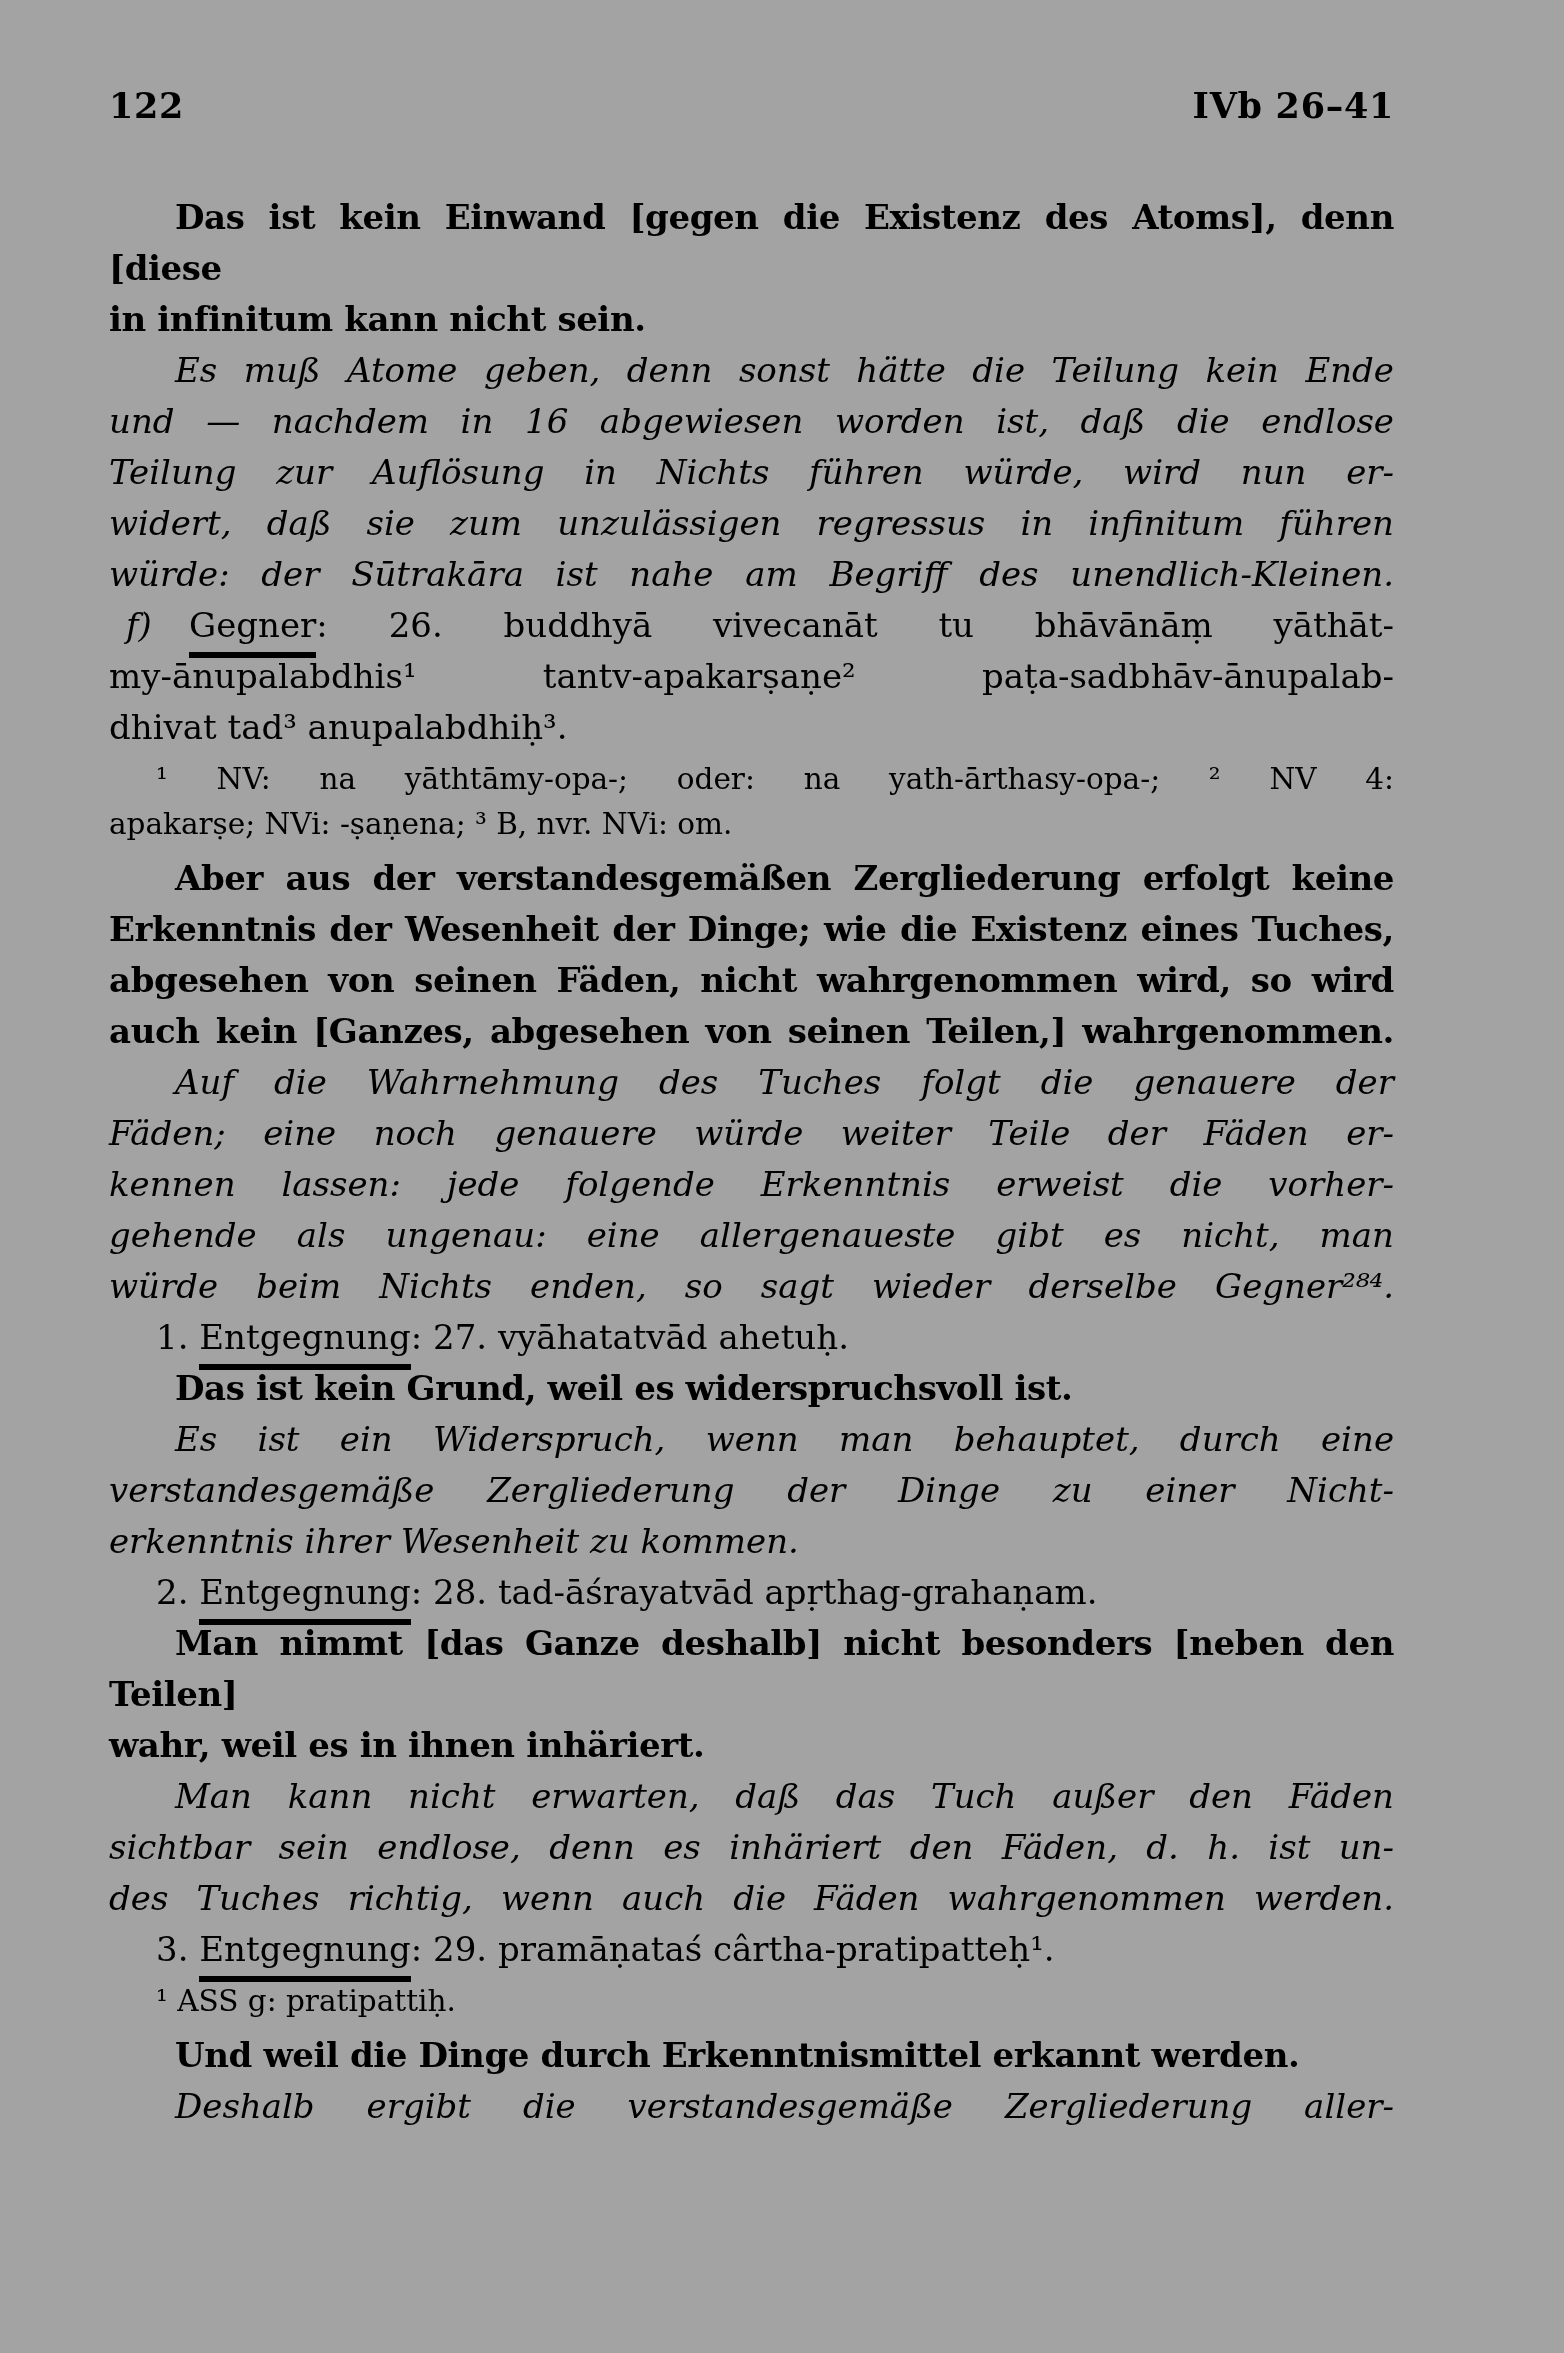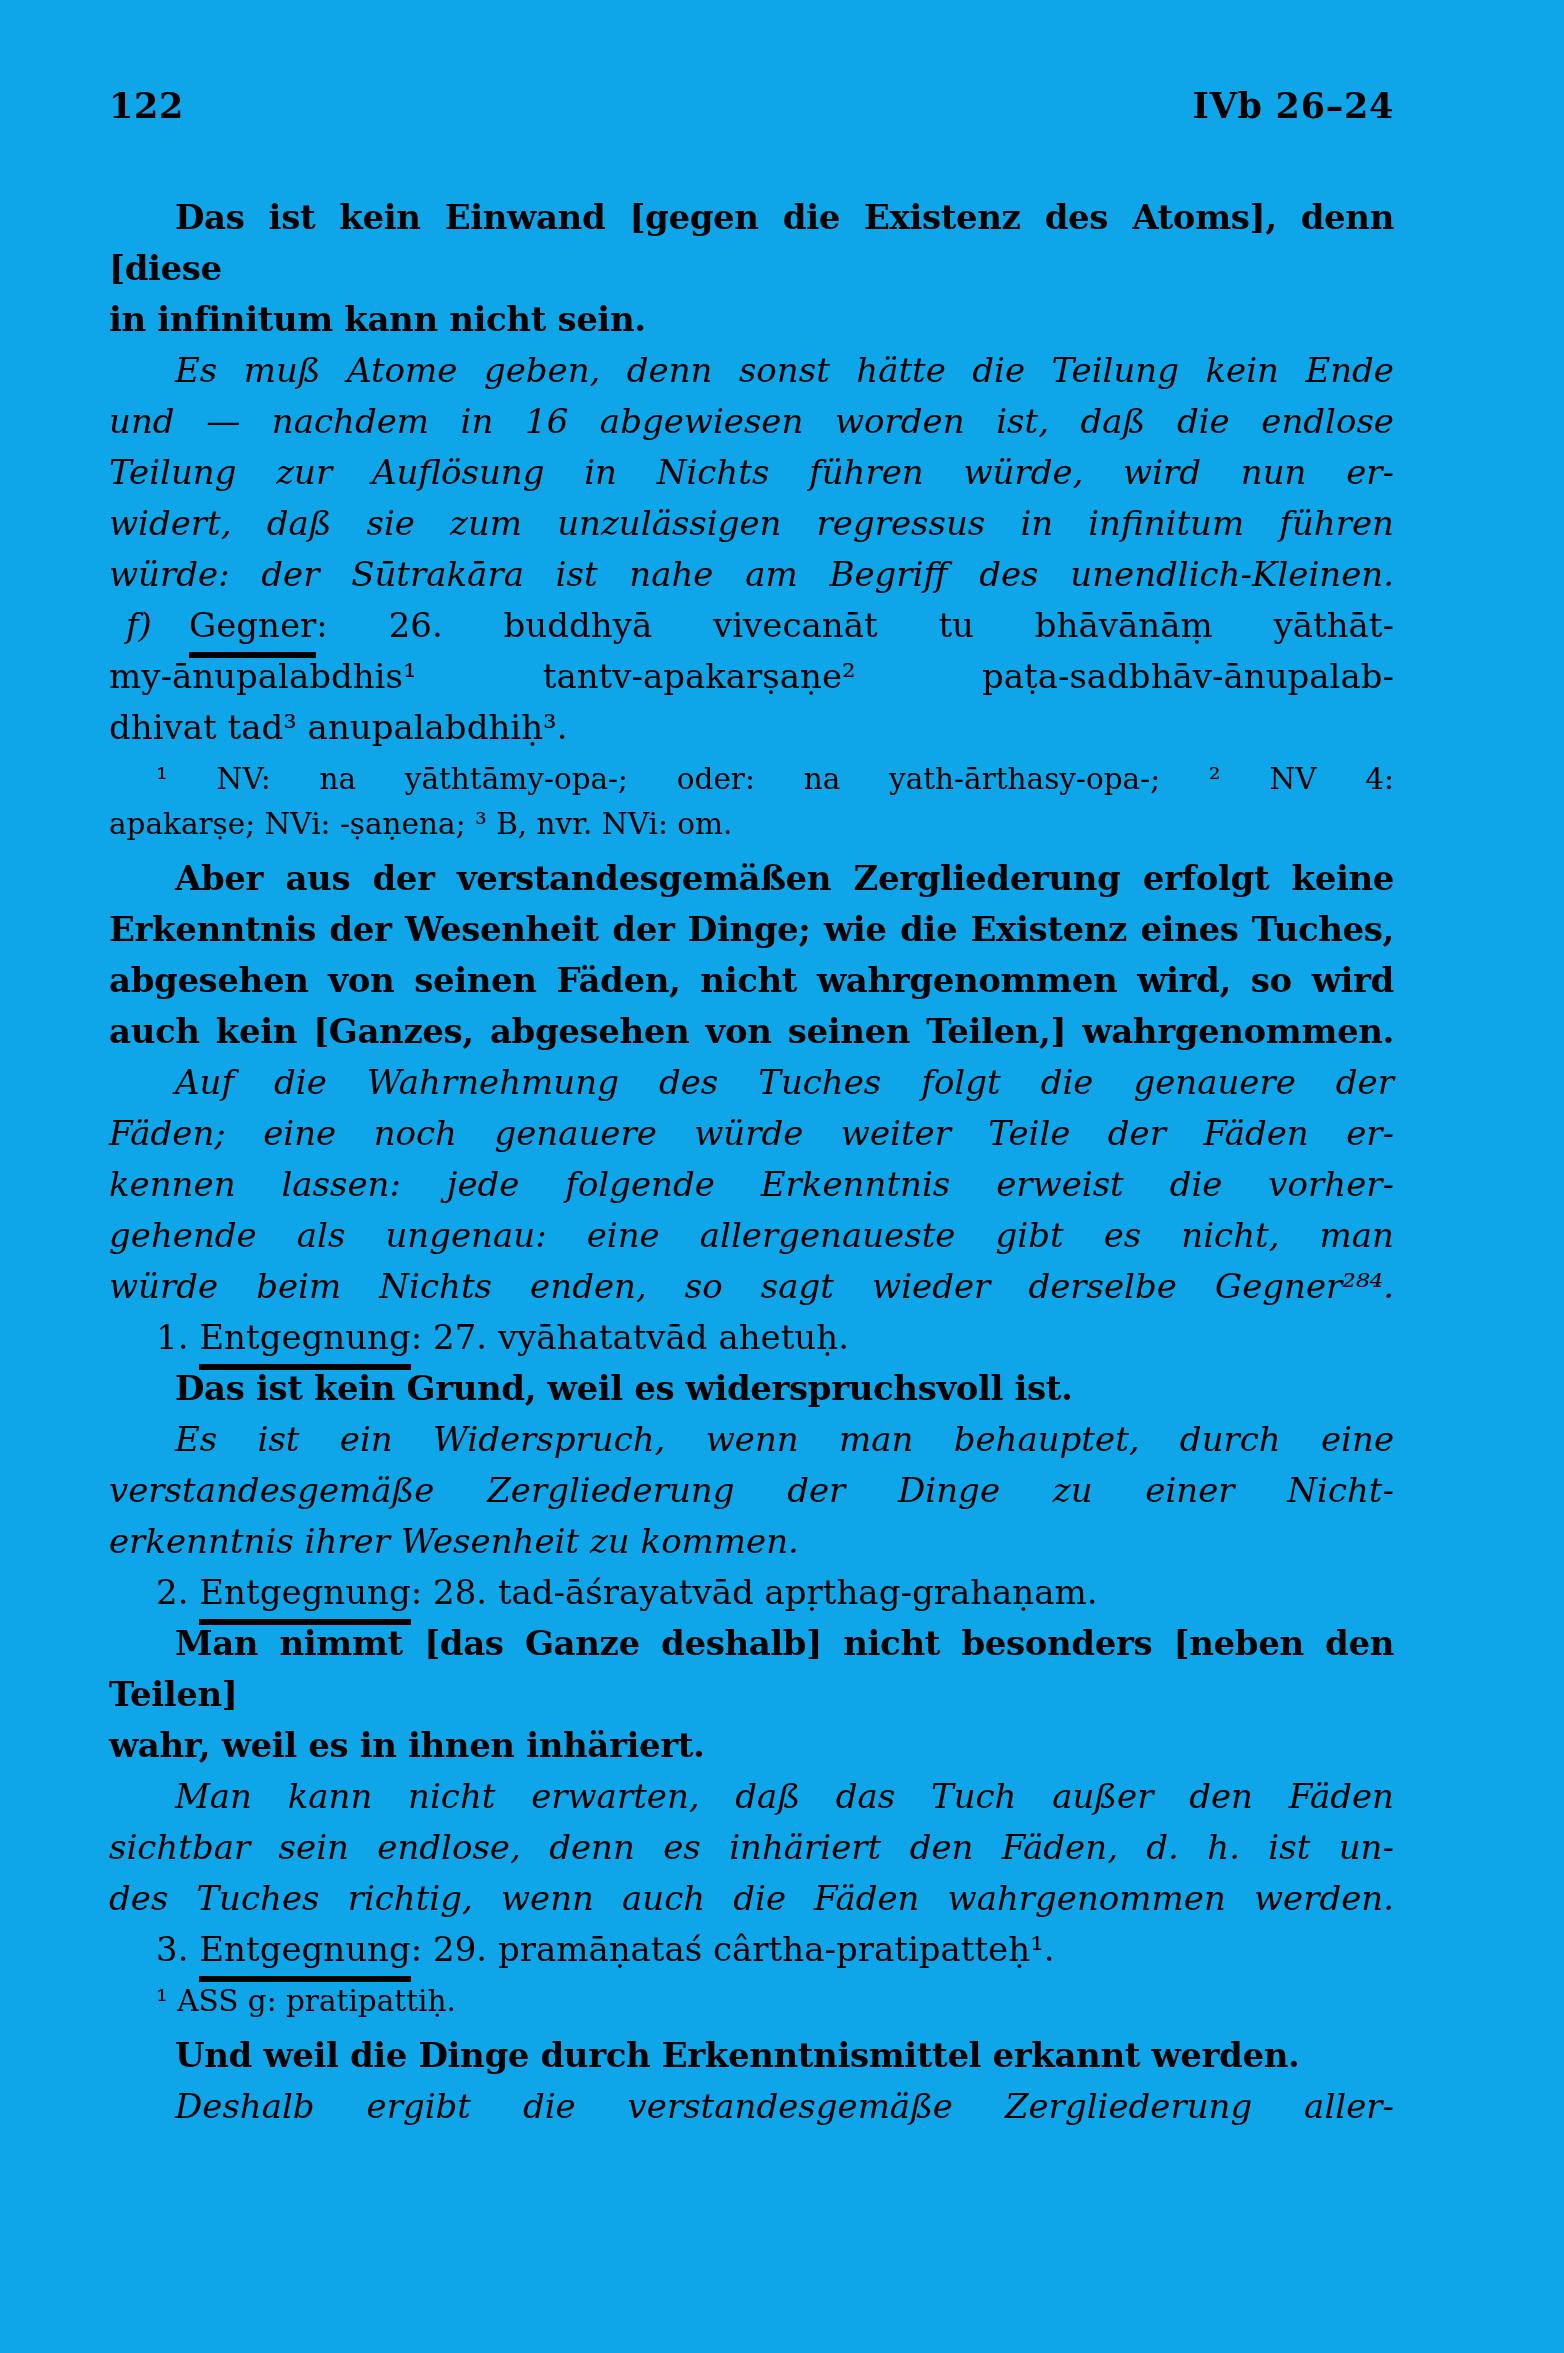--- a/index.html
+++ b/index.html
@@ -1,20 +1,20 @@
 <!DOCTYPE html>
 <html style="font-size:11.5px"><head>
 <meta charset="utf-8">
 <style>
   html, body { margin: 0; padding: 0; background: #e8e8e8; }
   .page {
     position: relative;
     width: 1565px;
     height: 2354px;
-    background: #0ea5e9;
+    background: #a3a3a3;
     color: #000;
     font-family: "DejaVu Serif", serif;
     overflow: hidden;
     box-sizing: border-box;
   }
   .content {
     padding: 85px 171px 0 109px;
   }
   .header {
     display: flex;
@@ -53,21 +53,21 @@
   }
 </style>
 </head>
 <body>
 
 <div class="page">
   <div class="content">
 
     <div class="header">
       <span>122</span>
-      <span>IVb 26–24</span>
+      <span>IVb 26–41</span>
     </div>
 
     <div class="textblock">
 
       <div class="paragraph bold">
         <div class="line jl indent">Das ist kein Einwand [gegen die Existenz des Atoms], denn [diese</div>
         <div class="line ll">in infinitum kann nicht sein.</div>
       </div>
 
       <div class="paragraph italic">

